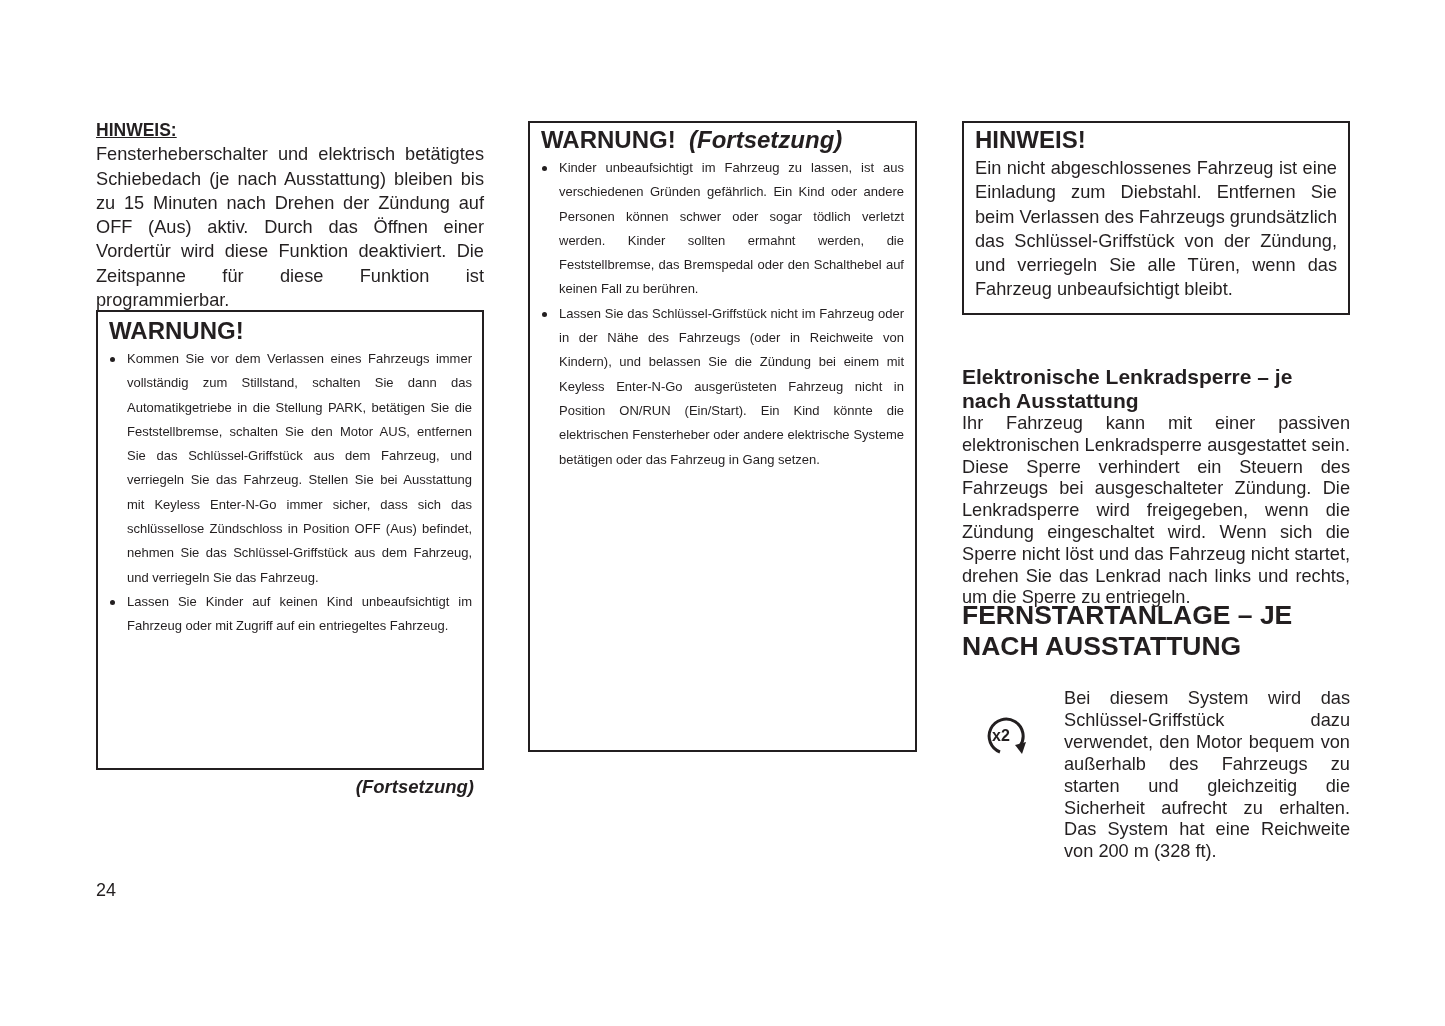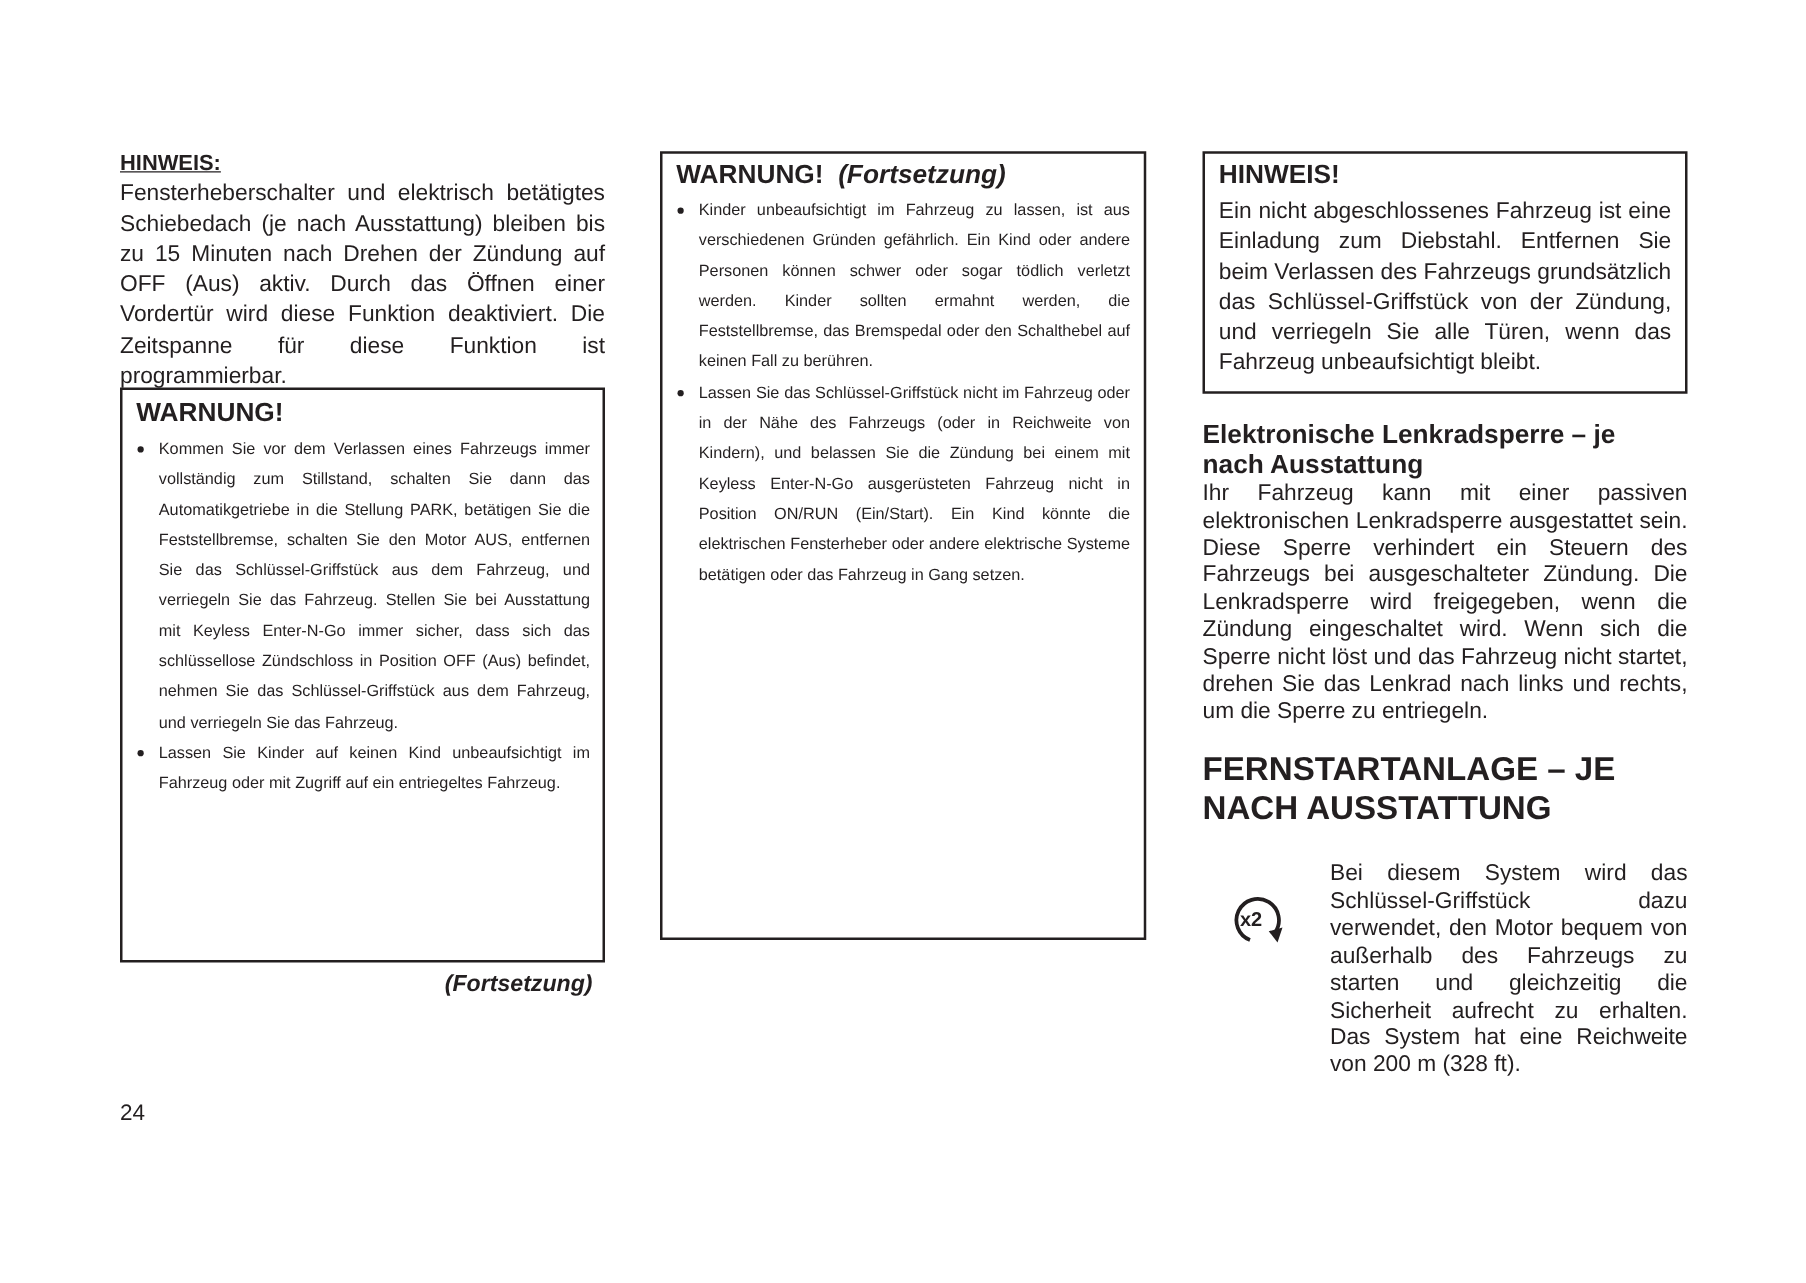--- a/index.html
+++ b/index.html
@@ -2,21 +2,21 @@
 <html><head>
   <meta charset="utf-8">
   <style>
     html, body { margin: 0; padding: 0; background: #ffffff; }
     body { width: 1445px; height: 1026px; position: relative; overflow: hidden;
            font-family: "Liberation Sans", sans-serif; color: #231f20; }
     .col { position: absolute; top: 0; }
     .txt { font-size: 18.2px; line-height: 24.3px; text-align: justify; margin: 0; }
     .bold { font-weight: bold; }
     .box { position: absolute; border: 2.5px solid #231f20; box-sizing: border-box; }
-    .box-title { font-weight: bold; font-size: 21px; line-height: 24px; margin: 0 0 4px 0; }
+    .box-title { font-weight: bold; font-size: 24px; line-height: 24px; margin: 0 0 4px 0; }
     .box-title i { font-style: italic; }
     ul.bullets { list-style: none; margin: 0; padding: 0; }
     ul.bullets li { position: relative; padding-left: 18px; font-size: 13px; line-height: 24.3px; text-align: justify; }
     ul.bullets li .dot { position: absolute; left: 1px; top: 10px; width: 5px; height: 5px; border-radius: 50%; background: #231f20; }
     .h2 { font-weight: bold; font-size: 21px; line-height: 24px; margin: 0; }
     .h1 { font-weight: bold; font-size: 26.5px; line-height: 31px; margin: 0; }
     .cont { font-weight: bold; font-style: italic; font-size: 18.5px; }
   </style>
 </head>
 <body>
@@ -51,21 +51,21 @@
   </div>
 </div>
 
 <div class="col" style="left:962px; width:388px;">
   <div class="box" style="left:0; top:121px; width:388px; height:194px; padding:5px 11px 8px 11px;">
     <p class="box-title">HINWEIS!</p>
     <p class="txt" lang="de" style="hyphens:auto;">Ein nicht abgeschlossenes Fahrzeug ist eine Einladung zum Diebstahl. Entfernen Sie beim Verlassen des Fahrzeugs grundsätzlich das Schlüssel-Griffstück von der Zündung, und verriegeln Sie alle Türen, wenn das Fahrzeug unbeaufsichtigt bleibt.</p>
   </div>
 
   <div style="position:absolute; top:336px; width:388px;">
-    <p class="h2" style="width:360px;">Elektronische Lenkradsperre – je nach Ausstattung</p>
+    <p class="h2" style="width:360px;margin-top:29px;">Elektronische Lenkradsperre – je nach Ausstattung</p>
     <p class="txt" lang="de" style="hyphens:auto; line-height:21.8px;">Ihr Fahrzeug kann mit einer passiven elektronischen Lenkradsperre ausgestattet sein. Diese Sperre verhindert ein Steuern des Fahrzeugs bei ausgeschalteter Zündung. Die Lenkradsperre wird freigegeben, wenn die Zündung eingeschaltet wird. Wenn sich die Sperre nicht löst und das Fahrzeug nicht startet, drehen Sie das Lenkrad nach links und rechts, um die Sperre zu entriegeln.</p>
   </div>
 
   <div style="position:absolute; top:600px; width:388px;">
     <p class="h1" style="width:340px;">FERNSTARTANLAGE – JE NACH AUSSTATTUNG</p>
     <div style="position:absolute; left:16px; top:112px; width:56px; height:48px;">
       <svg width="56" height="48" viewBox="0 0 56 48">
         <path d="M 22 40 A 17 17 0 1 1 42 34" fill="none" stroke="#231f20" stroke-width="3"></path>
         <polygon points="37,33 48,30 44,42" fill="#231f20"></polygon>
         <text x="14" y="29" font-family="Liberation Sans, sans-serif" font-size="16" font-weight="bold" fill="#231f20">x2</text>

